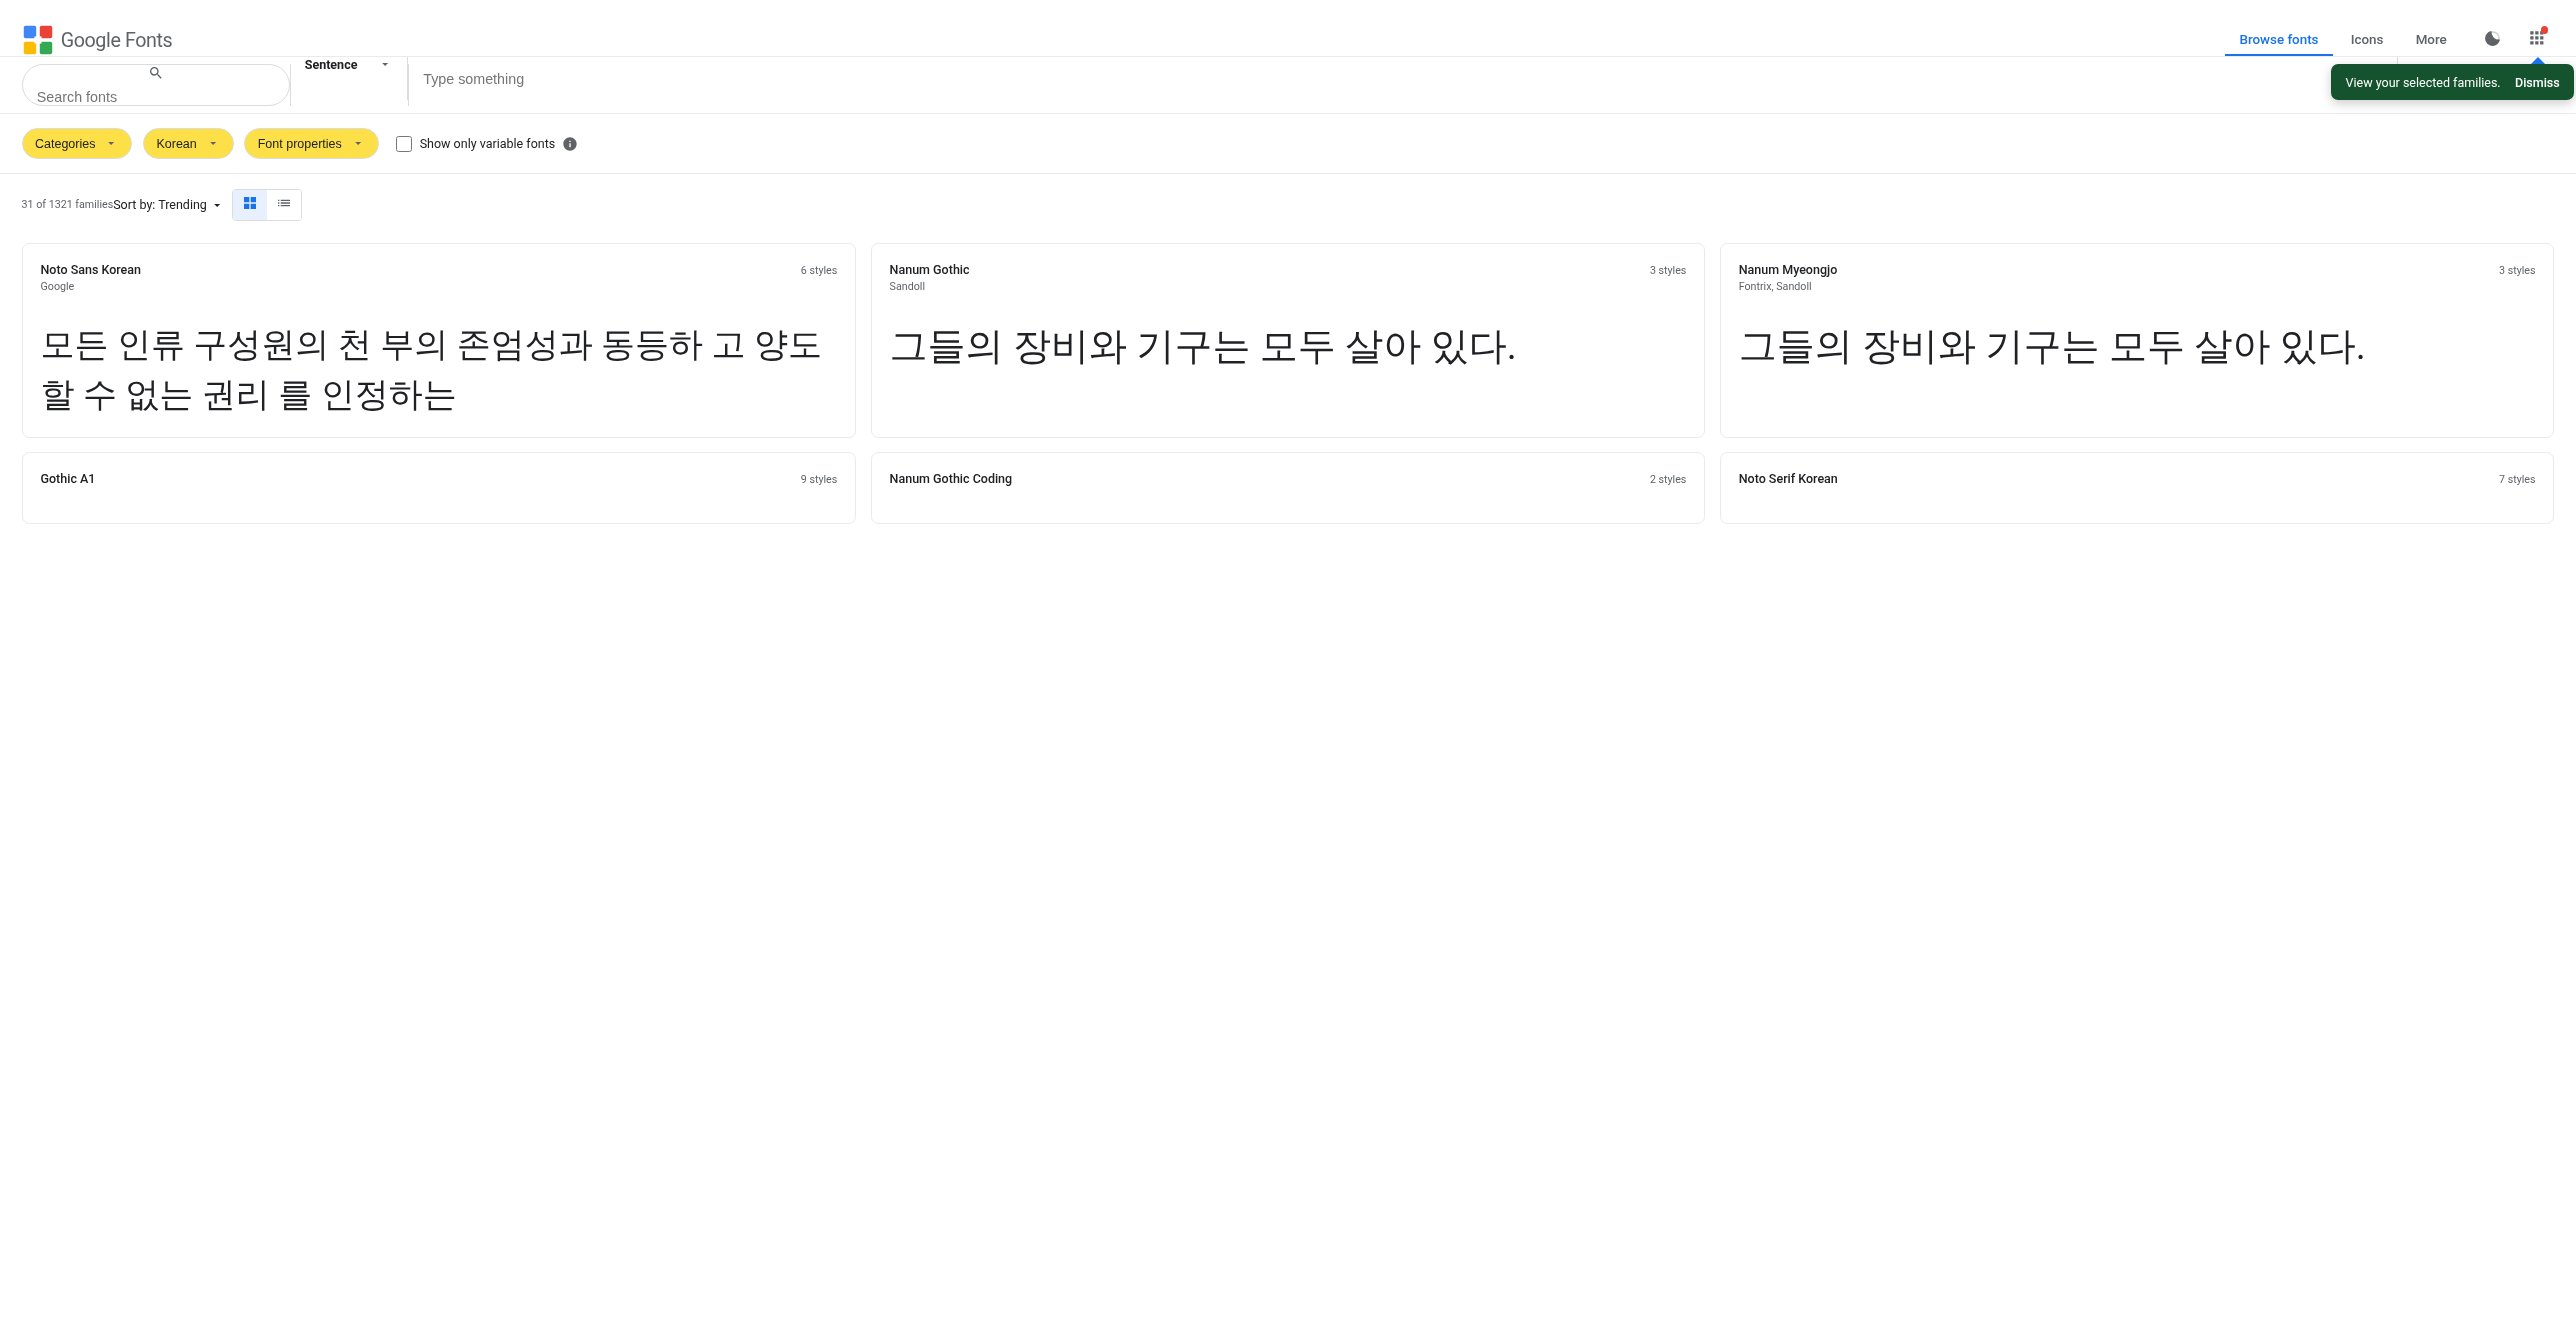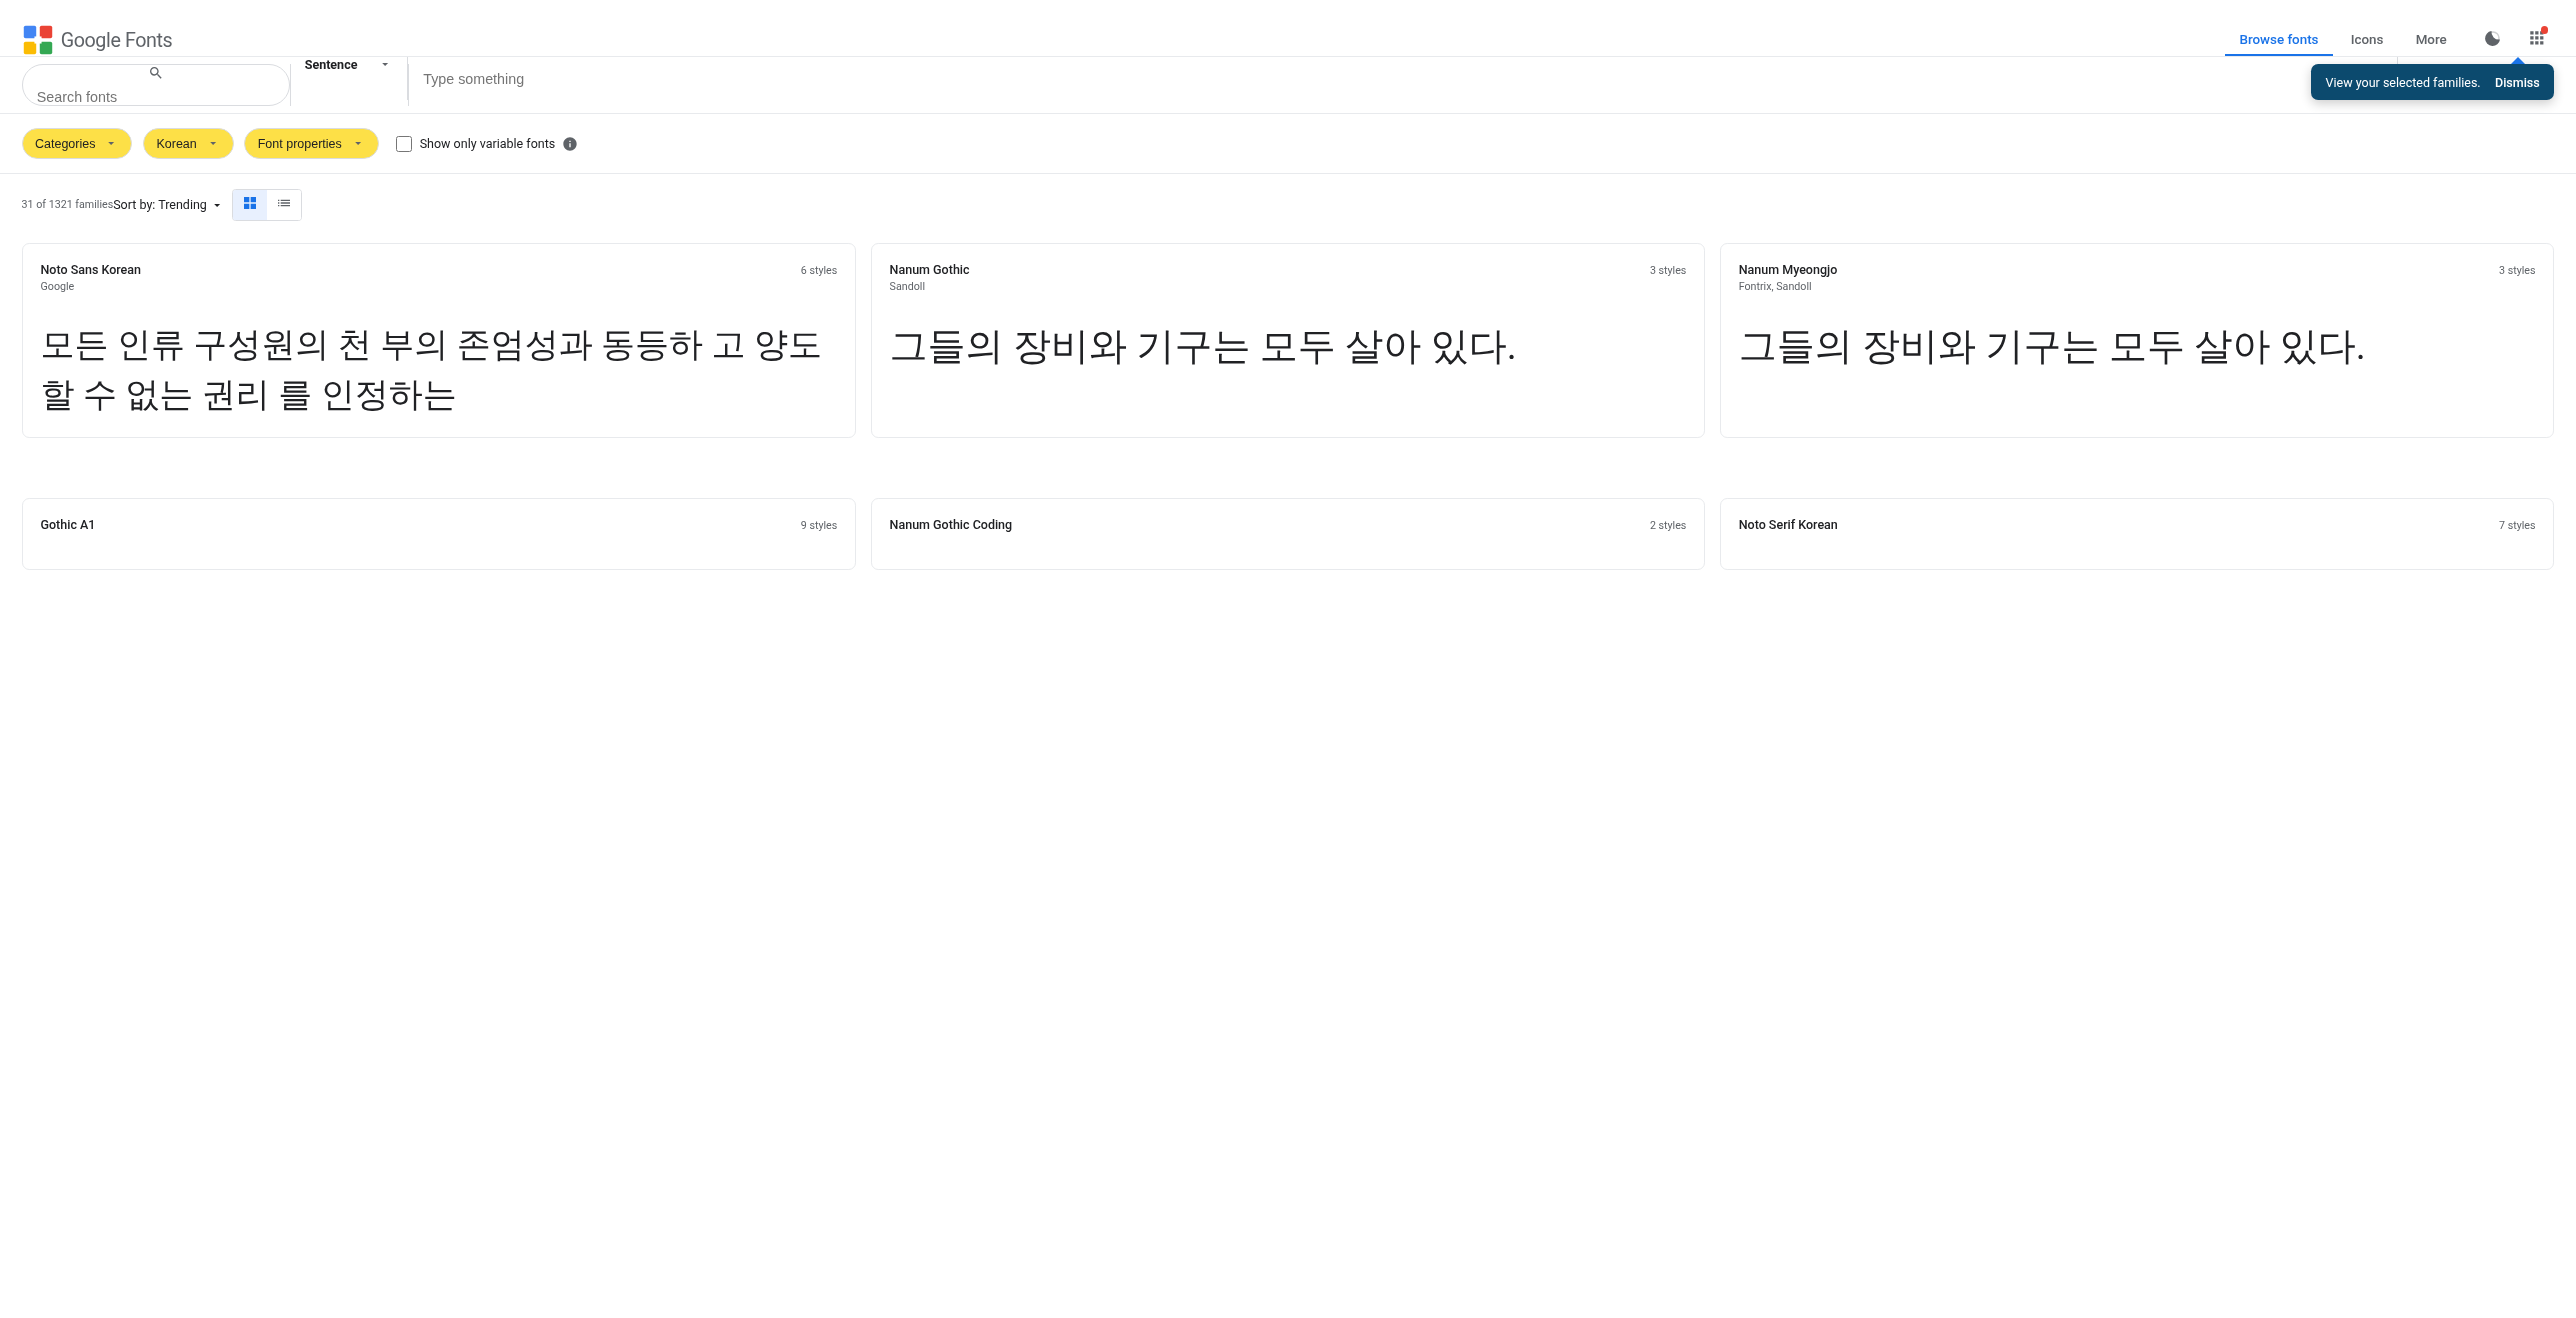--- a/index.html
+++ b/index.html
@@ -65,22 +65,22 @@
       background: none;
       border: none;
       color: #5f6368;
       font-size: 16px;
     }
 
     
     .tooltip-popup {
       position: absolute;
       top: 64px;
-      right: 22px;
-      background: #0c4a6e;
+      right: 2px;
+      background: #14532d;
       color: #fff;
       border-radius: 7.2px;
       padding: 10.7px 14.3px;
       display: flex;
       align-items: center;
       gap: 14.3px;
       z-index: 100;
       box-shadow: 0 3.6px 10.7px rgba(0,0,0,0.2);
       font-size: 12.5px;
     }
@@ -291,21 +291,20 @@
     .font-preview.large {
       font-size: 38px;
     }
 
     
     .font-grid-bottom {
       display: grid;
       grid-template-columns: repeat(3, 1fr);
       gap: 14.3px;
       padding: 0 21.5px 14.3px;
-      margin-top: 46px;
     }
     .font-card-partial {
       border: 0.9px solid #e8eaed;
       border-radius: 7.2px;
       padding: 18px;
       cursor: pointer;
       background: #fff;
       height: 72px;
       overflow: hidden;
     }

